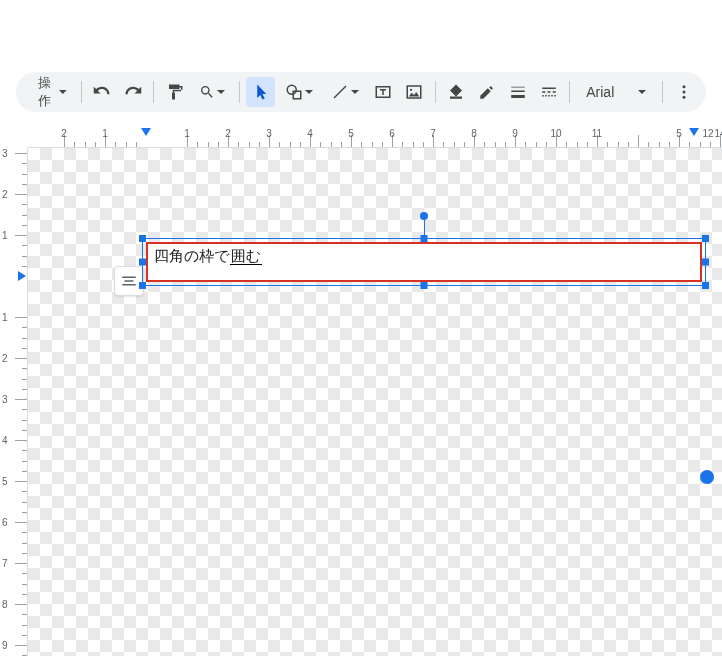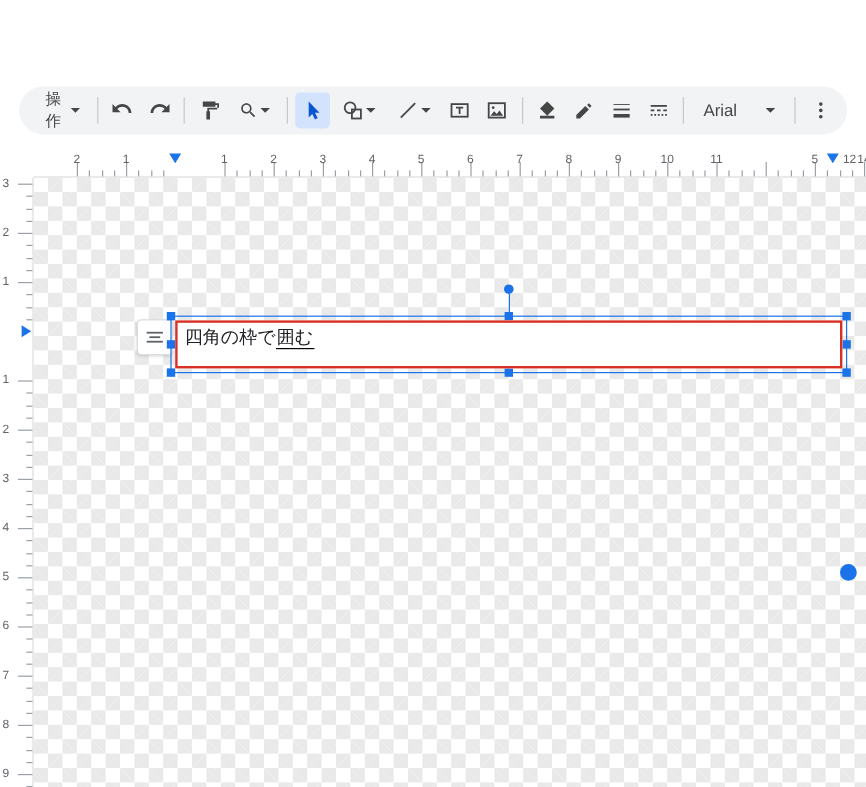--- a/index.html
+++ b/index.html
@@ -27,21 +27,21 @@
 .lbl-h { position: absolute; top: 0; font-size: 10px; color: #5f6368; transform: translateX(-50%); }
 .tick-v { position: absolute; right: 0; height: 1px; background: #9aa0a6; }
 .tick-v.maj { width: 12px; }
 .tick-v.min { width: 5px; }
 .lbl-v { position: absolute; left: 2px; font-size: 10px; color: #5f6368; transform: translateY(-50%); }
 .guide-h { position: absolute; top: 0; width: 0; height: 0; border-left: 5px solid transparent; border-right: 5px solid transparent; border-top: 8px solid #1a73e8; transform: translateX(-50%); }
 .guide-v { position: absolute; left: 18px; width: 0; height: 0; border-top: 5px solid transparent; border-bottom: 5px solid transparent; border-left: 8px solid #1a73e8; transform: translateY(-50%); }
 
 .canvas { position: absolute; top: 20px; left: 28px; right: 0; bottom: 0; background-image: linear-gradient(45deg,#e9e9e9 25%,transparent 25%),linear-gradient(-45deg,#e9e9e9 25%,transparent 25%),linear-gradient(45deg,transparent 75%,#e9e9e9 75%),linear-gradient(-45deg,transparent 75%,#e9e9e9 75%); background-size: 24px 24px; background-position: 0 0,0 12px,12px -12px,-12px 0; }
 
-.shape-wrap { position: absolute; left: 118px; top: 119px; width: 556px; height: 40px; font-family: Liberation Serif, serif; }
+.shape-wrap { position: absolute; left: 118px; top: 94px; width: 556px; height: 40px; font-family: Liberation Serif, serif; }
 .rot-handle { position: absolute; left: 50%; top: -30px; width: 8px; height: 8px; background: #1a73e8; border-radius: 50%; transform: translateX(-50%); }
 .rot-line { position: absolute; left: 50%; top: -22px; width: 1px; height: 18px; background: #1a73e8; }
 .sel-box { position: absolute; inset: -4px; border: 1px solid #1a73e8; pointer-events: none; }
 .handle { position: absolute; width: 7px; height: 7px; background: #1a73e8; }
 .h-tl{top:-7px;left:-7px}.h-tr{top:-7px;right:-7px}.h-bl{bottom:-7px;left:-7px}.h-br{bottom:-7px;right:-7px}
 .h-t{top:-7px;left:50%;transform:translateX(-50%)}.h-b{bottom:-7px;left:50%;transform:translateX(-50%)}
 .h-l{left:-7px;top:50%;transform:translateY(-50%)}.h-r{right:-7px;top:50%;transform:translateY(-50%)}
 .red-rect { position: absolute; inset: 0; border: 2px solid #d93025; background: #fff; padding: 3px 6px; font-size: 15px; color: #202124; }
 .cursor-bar { border-bottom: 1px solid #000; padding: 0 1px; }
 

